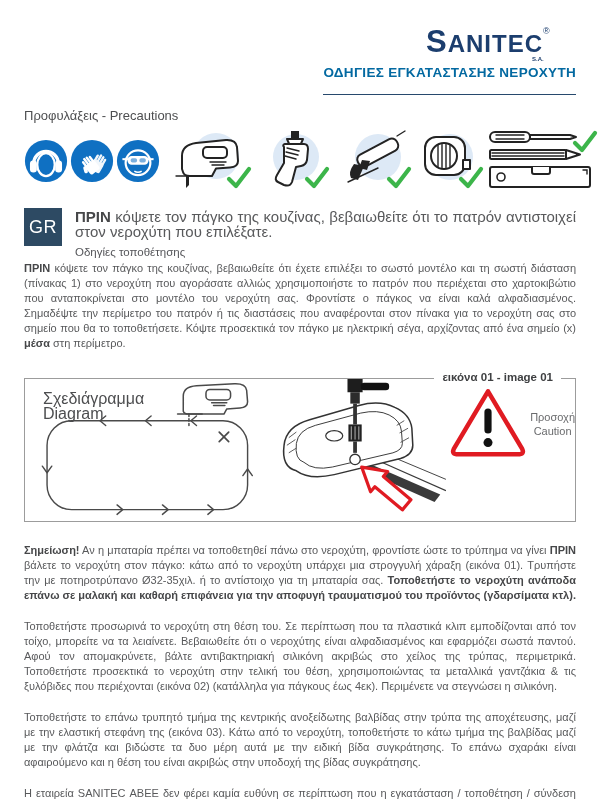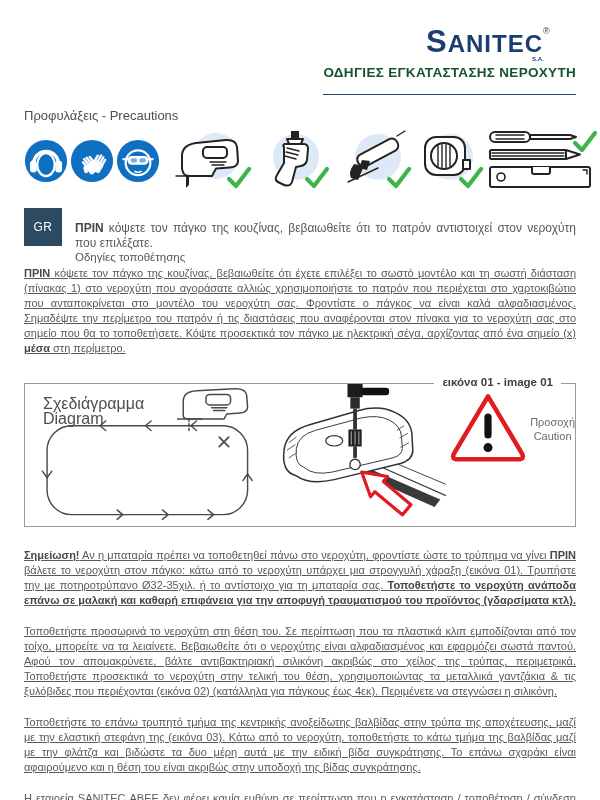--- a/index.html
+++ b/index.html
@@ -16,42 +16,42 @@
   .logo-wrap { width:150px; position:relative; }
   .logo {
     font-family:"Liberation Sans",sans-serif;
     font-weight:bold; color:#1c3e6e; font-size:24px; letter-spacing:1px; line-height:1;
     display:inline-block;
   }
   .logo::first-letter { font-size:31px; }
   .logo-reg { color:#1c3e6e; font-size:9px; vertical-align:top; }
   .logo-sub { color:#1c3e6e; font-size:6px; font-weight:bold; position:absolute; left:106px; top:30px; }
   .header-right { flex:1; margin-left:0; padding-top:8px; border-bottom:1.5px solid #27496d; padding-bottom:14px; }
-  .doc-title { color:#14532d; font-weight:bold; font-size:13.5px; text-align:center; letter-spacing:.3px; }
+  .doc-title { color:#0369a1; font-weight:bold; font-size:13.5px; text-align:center; letter-spacing:.3px; }
 
   .precautions-heading { margin-top:13px; font-size:13px; color:#4d4e50; }
 
   
   .icons-row { margin-top:6px; display:flex; align-items:center; height:64px; }
   .blue-badge { width:44px; height:44px; margin-right:2px; flex:0 0 auto; }
   .tool-tile { position:relative; height:62px; flex:0 0 auto; }
   .tool-tile .check { position:absolute; }
   .check polyline { fill:none; stroke:#3cb54a; stroke-width:4.2; stroke-linecap:round; stroke-linejoin:round; }
 
   
   .gr-row { display:flex; margin-top:15px; }
   .gr-box {
     width:38px; height:38px; background:#2d4a63; color:#fff;
-    font-size:12px; display:flex; align-items:center; justify-content:center;
+    font-size:18px; display:flex; align-items:center; justify-content:center;
     flex:0 0 auto; letter-spacing:.5px;
   }
-  .gr-text { padding-left:13px; font-size:12px; line-height:15px; text-align:justify; padding-top:1px;margin-top:12px; }
+  .gr-text { padding-left:13px; font-size:15px; line-height:15px; text-align:justify; padding-top:1px; }
 
   .instr-heading { margin-left:51px; font-size:11.5px; color:#55565a; }
-  .para { font-size:11px; line-height:15px; text-align:justify;text-decoration:underline; }
+  .para { font-size:11px; line-height:15px; text-align:justify; }
   .p1 { margin-top:3px; }
   b, .bold { font-weight:bold; color:#464749; }
 
   
   .figure-box {
     margin-top:27px; position:relative;
     border:1.5px solid #9c9c9c; height:144px;
     display:flex; align-items:flex-start;
   }
   .figure-tag {

